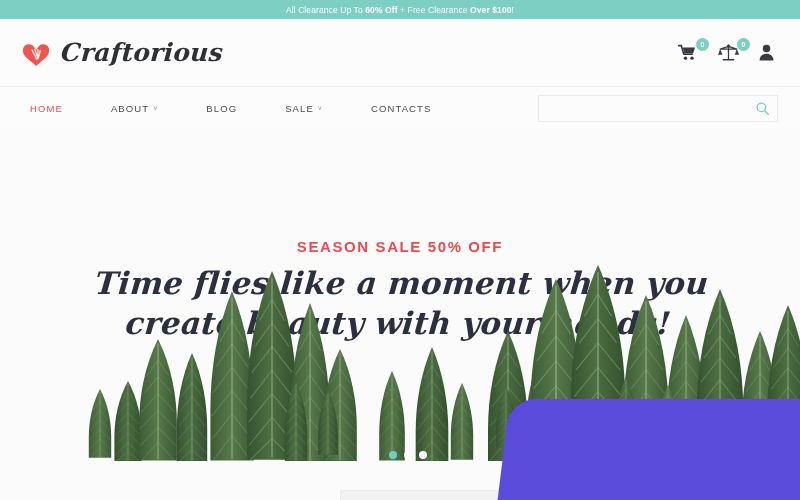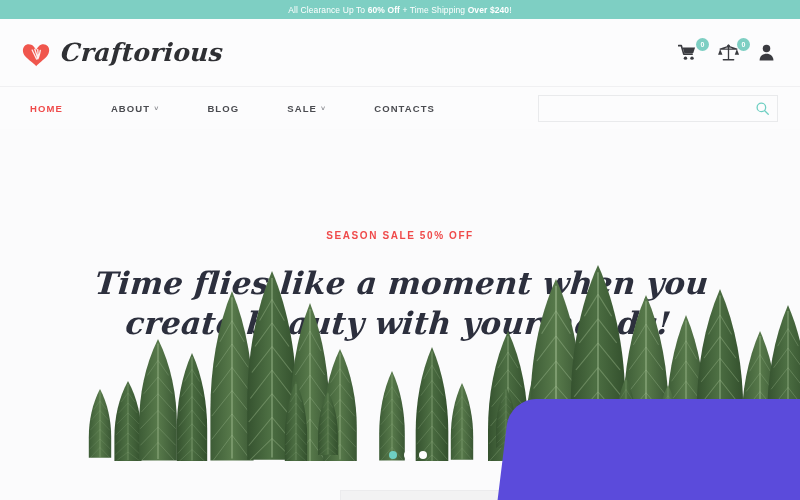--- a/index.html
+++ b/index.html
@@ -44,21 +44,21 @@
     display:flex; align-items:center; justify-content:center; font-weight:bold;
   }
 
   
   .navbar{
     height:43px; background:#fcfcfd; border-top:1px solid #f0f0f2;
     display:flex; align-items:center; padding:0 22px; position:relative; z-index:24;
   }
   .nav-list{ display:flex; align-items:center; gap:0; list-style:none; }
   .nav-item{
-    font-size:9.5px; font-weight:bold; letter-spacing:1.1px;
+    font-size:9.5px; font-weight:normal; letter-spacing:1.1px;
     color:#4a4b50; padding:0 24px; display:flex; align-items:center; gap:4px;
     cursor:pointer; white-space:nowrap;justify-content:flex-end;
   }
   .nav-item:first-child{ padding-left:8px; }
   .nav-item.active{ color:#ef4a4a; }
   .caret{ font-size:7px; color:#8b8c91; line-height:1; }
   .nav-spacer{ flex:1; }
   .search-box{
     width:240px; height:27px; border:1px solid #e9eaec; background:#fcfcfd;
     display:flex; align-items:center; padding:0 8px 0 10px;
@@ -68,22 +68,22 @@
     font-size:9px; color:#4a4b50; font-family:"Liberation Sans", sans-serif;
   }
   .search-icon{ flex:0 0 auto; display:flex; }
 
   
   .hero{
     position:absolute; left:0; top:129px; width:800px; height:371px;
     background:#fbfbfc; overflow:hidden;
   }
   .hero-sub{
-    position:absolute; top:101px; left:0; width:800px; text-align:center;
-    font-size:10px; font-weight:bold; letter-spacing:1.6px; color:#ef4a4a;
+    position:absolute; top:109px; left:0; width:800px; text-align:center;
+    font-size:15px; font-weight:bold; letter-spacing:1.6px; color:#ef4a4a;
   }
   .hero-title{
     position:absolute; top:135px; left:60px; width:680px; text-align:center;
     font-family:"DejaVu Serif", serif; font-style:italic; font-weight:bold;
     font-size:31px; line-height:1.28; color:#2c2f3d; letter-spacing:.2px;
     transform:skewX(-5deg);
   }
 
   
   .foliage{ position:absolute; left:0; bottom:39px; width:800px; height:200px; }
@@ -114,22 +114,22 @@
   }
 </style>
 </head>
 <body>
 
 <div class="page">
 
   <div class="promo-bar">
     <span class="promo-seg">All Clearance Up To </span>
       <b>60% Off</b>
-      <span class="promo-seg"> + Time Shipping </span>
-      <b>Over $240</b>
+      <span class="promo-seg"> + Free Clearance </span>
+      <b>Over $100</b>
       <span class="promo-seg">!</span>
   </div>
 
   <div class="header">
 
     <div class="logo">
       <span class="heart-wrap">
         <svg class="heart" viewBox="0 0 32 28" xmlns="http://www.w3.org/2000/svg">
           <path d="M16.2 27C14 24.4 6.6 19.4 3.4 15.6 0.4 12-0.3 7 2.4 3.8 5.1 0.6 10.2 0.9 13 3.8c1.2 1.2 2.3 2.9 3.1 4.4.9-1.6 1.9-3.3 3.2-4.5C22.1.8 27.2.6 29.8 3.9c2.6 3.2 1.8 8.2-1.3 11.8-3.2 3.7-10.3 8.7-12.3 11.3z" fill="#f0564d"></path>
           <path d="M11.5 8.2c1.6 3.4 3.6 7.1 5.1 10.6M14.6 7.3c1.3 3.6 2.6 7.6 3.5 11.2M18 7.6c.4 3.4.6 7.3.5 10.6M21 8.6c-.4 2.8-1.2 5.9-2.1 8.4" stroke="#ffffff" stroke-width="1.5" stroke-linecap="round" fill="none" opacity="0.9"></path>

